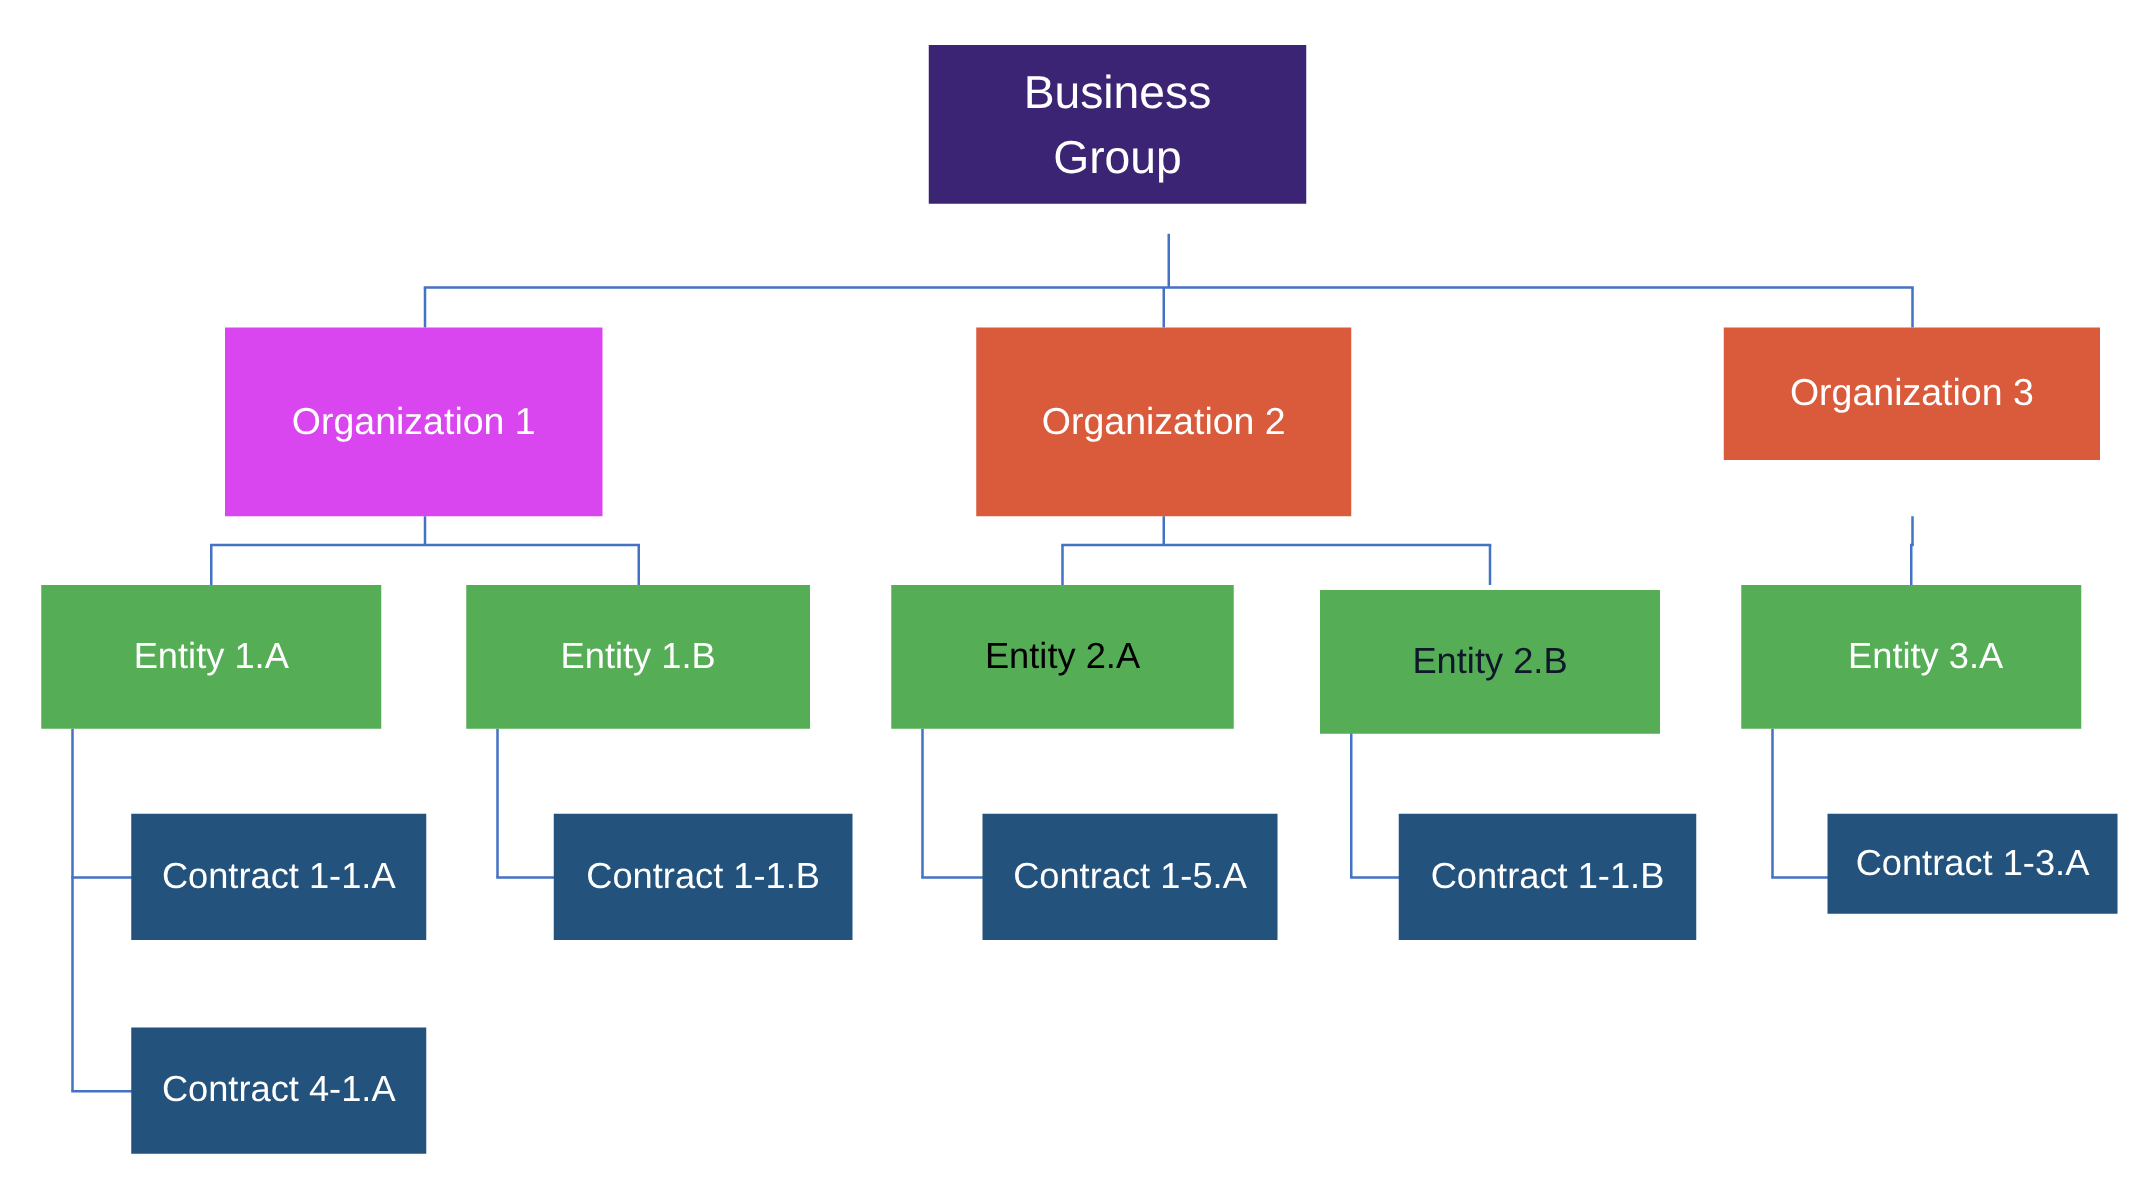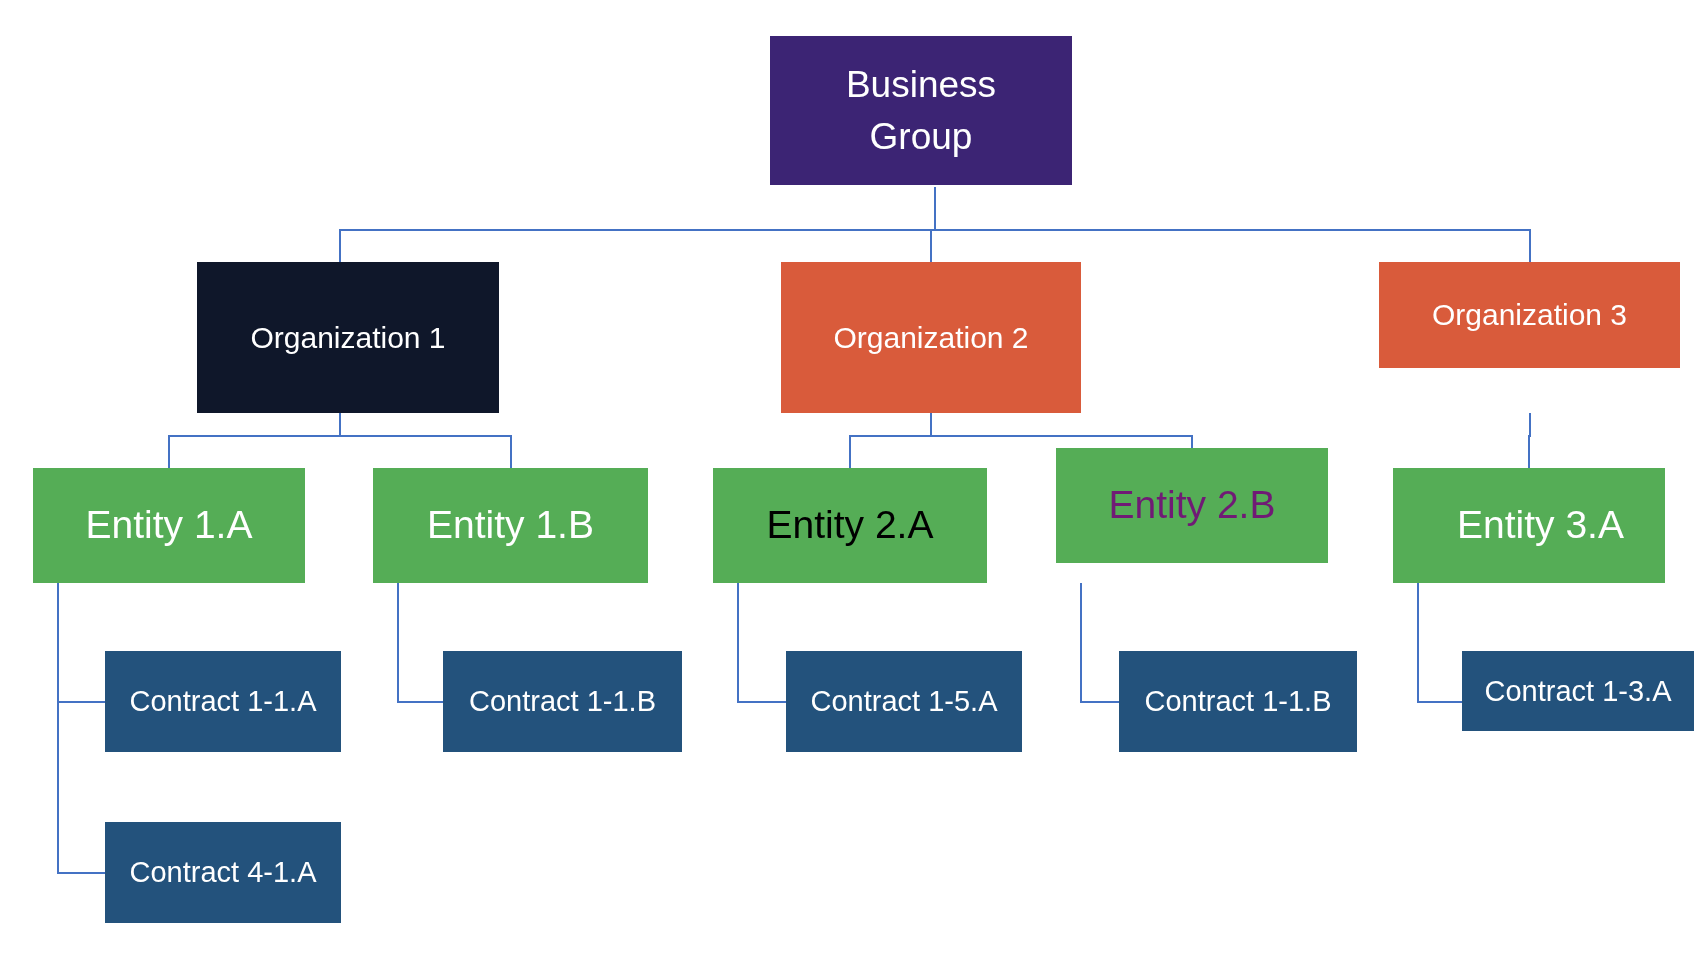--- a/index.html
+++ b/index.html
@@ -25,21 +25,21 @@
     box-sizing: border-box;
     z-index: 2;
   }
   .node .lbl {
     display: inline-block;
     line-height: 1.4;
   }
   .node-group    { font-size: 37px; }
   .node-group .lbl { max-width: 230px; }
   .node-organization { font-size: 30px; }
-  .node-entity   { font-size: 39px; }
+  .node-entity   { font-size: 29px; }
   .node-contract { font-size: 29px; }
   .edge {
     position: absolute;
     z-index: 1;
   }
 </style>
 </head>
 <body>
 
 <div id="canvas">
@@ -66,24 +66,24 @@
       <div class="edge" style="left: 737px; top: 701px; width: 50px; height: 2px; background: rgb(68, 114, 196);"></div>
       <div class="edge" style="left: 1080px; top: 583px; width: 2px; height: 119px; background: rgb(68, 114, 196);"></div>
       <div class="edge" style="left: 1080px; top: 701px; width: 40px; height: 2px; background: rgb(68, 114, 196);"></div>
       <div class="edge" style="left: 1529px; top: 413px; width: 2px; height: 23px; background: rgb(68, 114, 196);"></div>
       <div class="edge" style="left: 1528px; top: 435px; width: 3px; height: 2px; background: rgb(68, 114, 196);"></div>
       <div class="edge" style="left: 1528px; top: 436px; width: 2px; height: 32px; background: rgb(68, 114, 196);"></div>
       <div class="edge" style="left: 1417px; top: 583px; width: 2px; height: 119px; background: rgb(68, 114, 196);"></div>
       <div class="edge" style="left: 1417px; top: 701px; width: 46px; height: 2px; background: rgb(68, 114, 196);"></div>
     </div>
   <div id="nodes">
-      <div class="node node-group" style="left: 770px; top: 36px; width: 302px; height: 149px; background: rgb(60, 36, 116); color: rgb(255, 255, 255);">
+      <div class="node node-group" style="left: 743px; top: 36px; width: 302px; height: 127px; background: rgb(60, 36, 116); color: rgb(255, 255, 255);">
         <span class="lbl">Business Group</span>
       </div>
-      <div class="node node-organization" style="left: 197px; top: 262px; width: 302px; height: 151px; background: #0f172a; color: rgb(255, 255, 255);">
+      <div class="node node-organization" style="left: 180px; top: 262px; width: 302px; height: 151px; background: #d946ef; color: rgb(255, 255, 255);">
         <span class="lbl">Organization 1</span>
       </div>
       <div class="node node-entity" style="left: 33px; top: 468px; width: 272px; height: 115px; background: rgb(85, 173, 86); color: rgb(255, 255, 255);">
         <span class="lbl">Entity 1.A</span>
       </div>
       <div class="node node-contract" style="left: 105px; top: 651px; width: 236px; height: 101px; background: rgb(35, 82, 124); color: rgb(255, 255, 255);">
         <span class="lbl">Contract 1-1.A</span>
       </div>
       <div class="node node-contract" style="left: 105px; top: 822px; width: 236px; height: 101px; background: rgb(35, 82, 124); color: rgb(255, 255, 255);">
         <span class="lbl">Contract 4-1.A</span>
@@ -96,21 +96,21 @@
       </div>
       <div class="node node-organization" style="left: 781px; top: 262px; width: 300px; height: 151px; background: rgb(217, 91, 59); color: rgb(255, 255, 255);">
         <span class="lbl">Organization 2</span>
       </div>
       <div class="node node-entity" style="left: 713px; top: 468px; width: 274px; height: 115px; background: rgb(85, 173, 86); color: #000000;">
         <span class="lbl">Entity 2.A</span>
       </div>
       <div class="node node-contract" style="left: 786px; top: 651px; width: 236px; height: 101px; background: rgb(35, 82, 124); color: rgb(255, 255, 255);">
         <span class="lbl">Contract 1-5.A</span>
       </div>
-      <div class="node node-entity" style="left: 1056px; top: 448px; width: 272px; height: 115px; background: rgb(85, 173, 86); color: #701a75;">
+      <div class="node node-entity" style="left: 1056px; top: 472px; width: 272px; height: 115px; background: rgb(85, 173, 86); color: #0f172a;">
         <span class="lbl">Entity 2.B</span>
       </div>
       <div class="node node-contract" style="left: 1119px; top: 651px; width: 238px; height: 101px; background: rgb(35, 82, 124); color: rgb(255, 255, 255);">
         <span class="lbl">Contract 1-1.B</span>
       </div>
       <div class="node node-organization" style="left: 1379px; top: 262px; width: 301px; height: 106px; background: rgb(217, 91, 59); color: rgb(255, 255, 255);">
         <span class="lbl">Organization 3</span>
       </div>
       <div class="node node-entity" style="left: 1393px; top: 468px; width: 272px; height: 115px; background: rgb(85, 173, 86); color: rgb(255, 255, 255); padding-left: 23px;">
         <span class="lbl">Entity 3.A</span>

